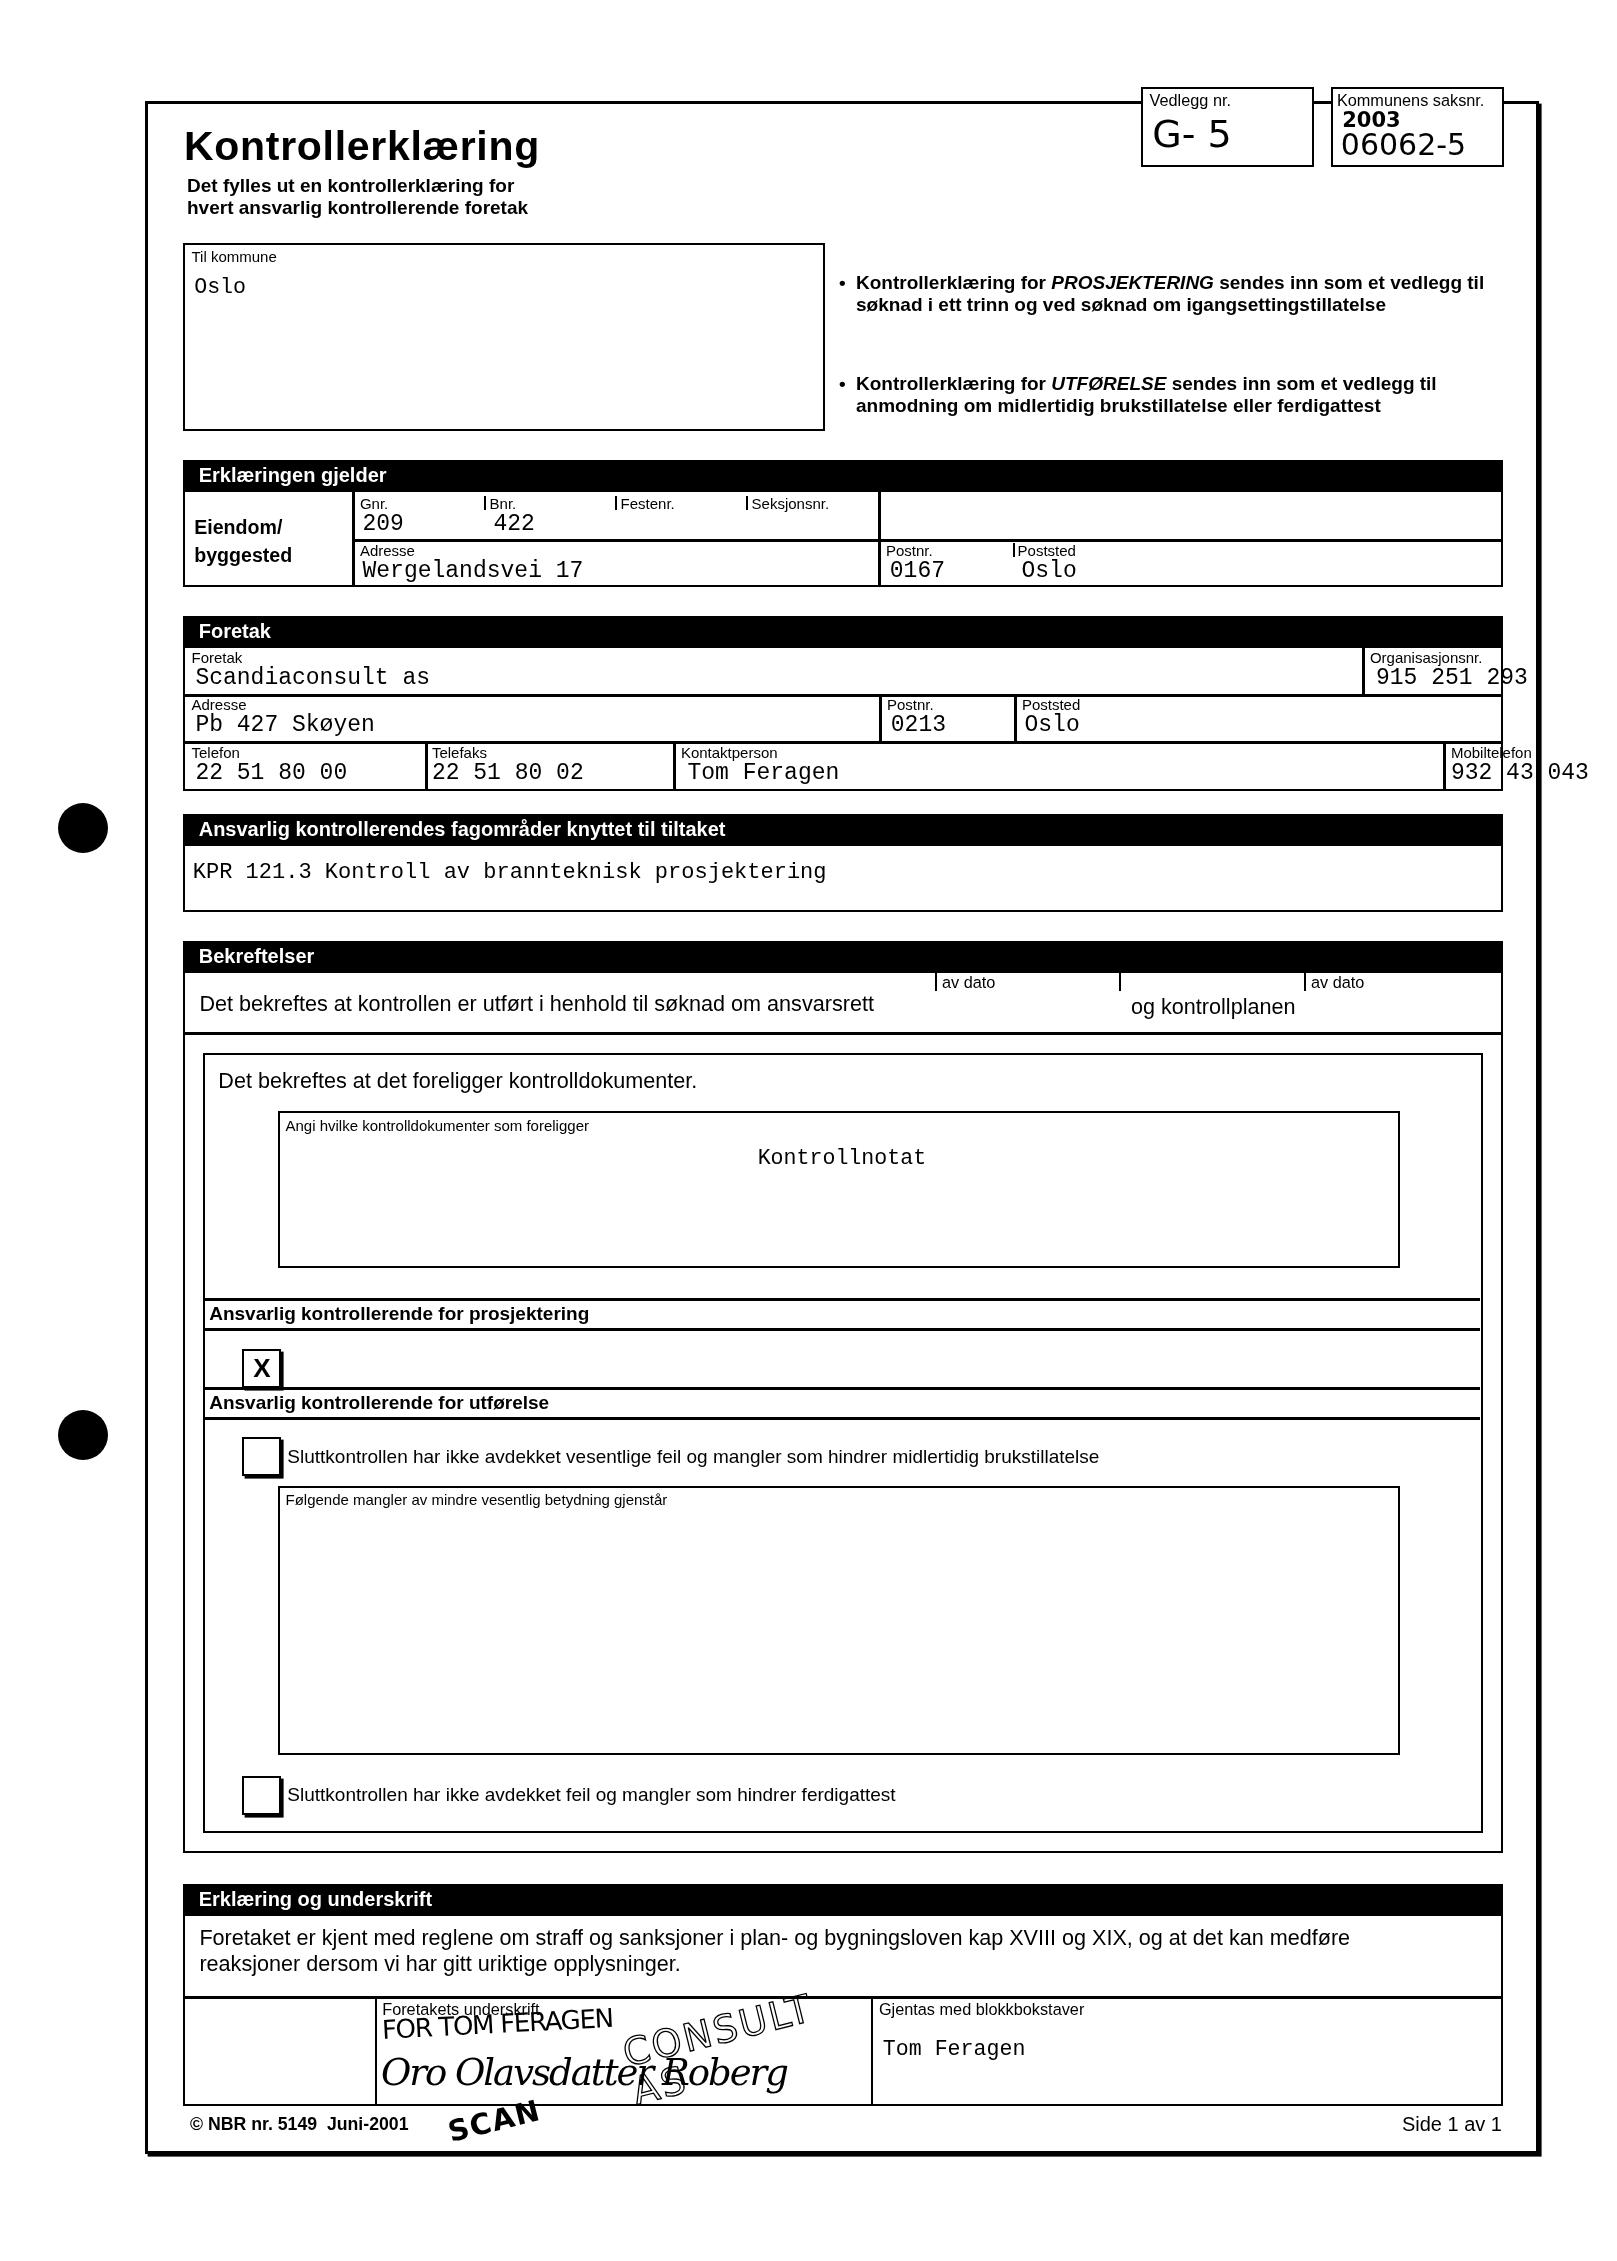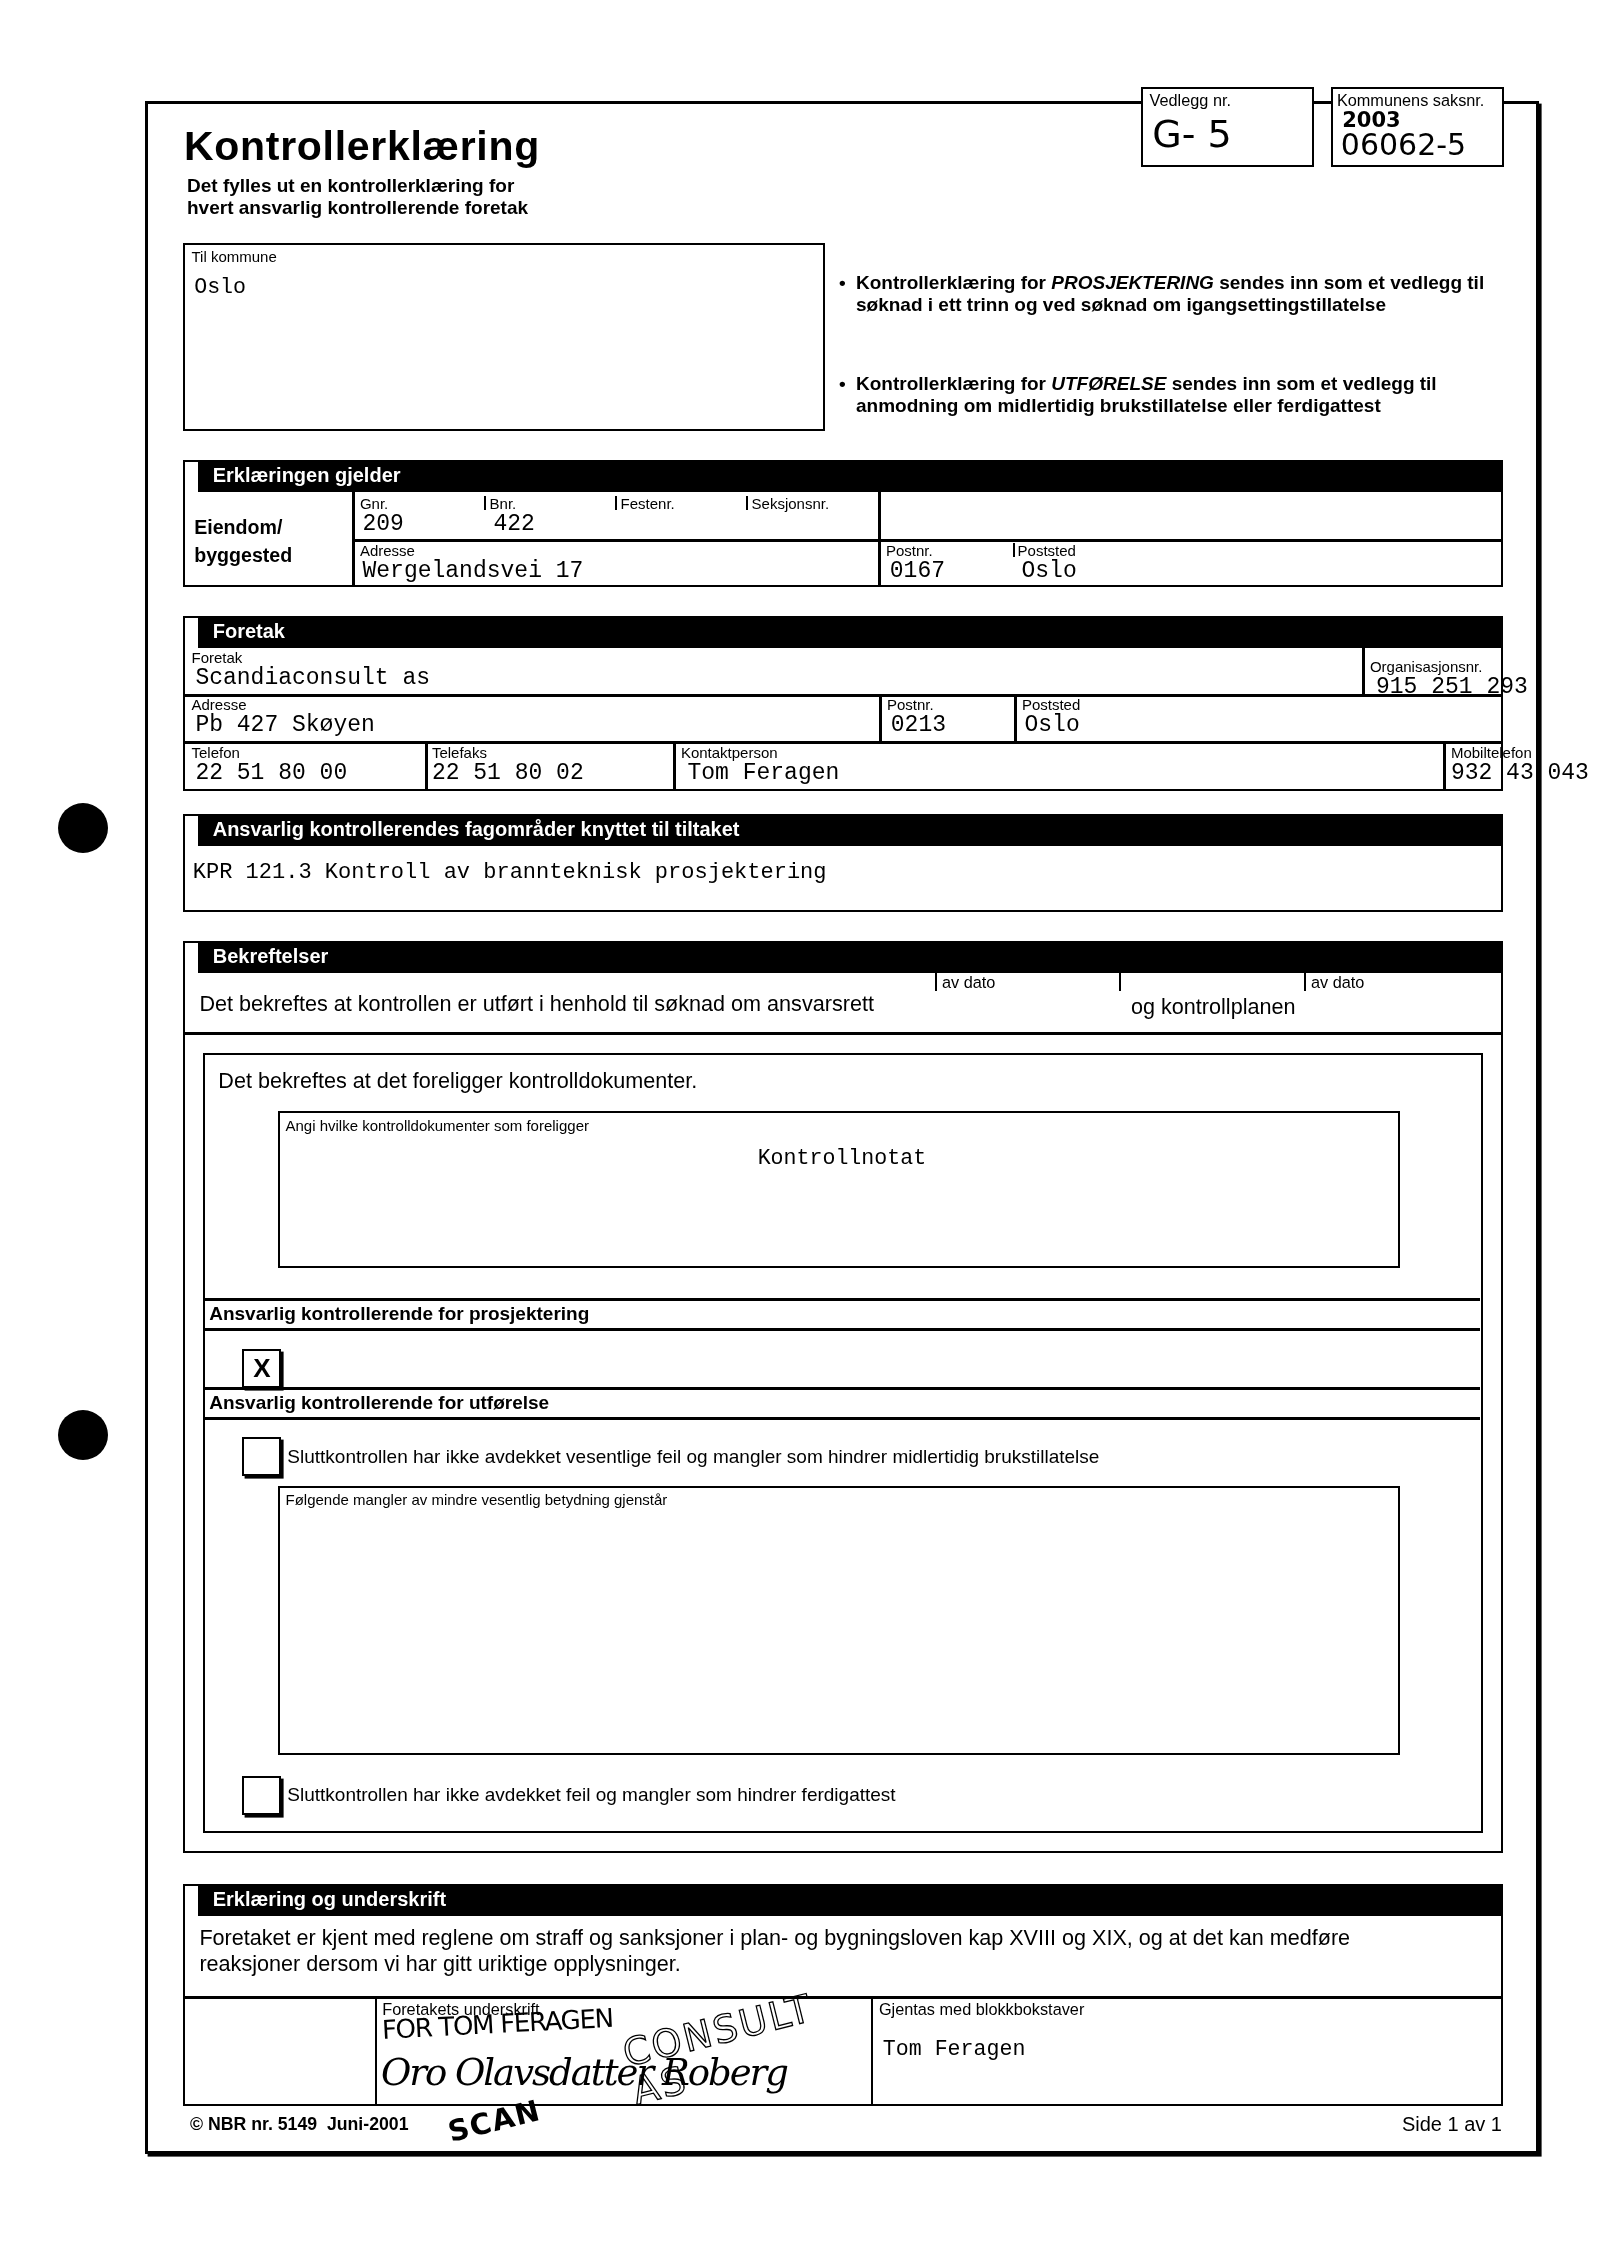--- a/index.html
+++ b/index.html
@@ -1,19 +1,19 @@
 <!DOCTYPE html>
 <html style="font-size:10.5px"><head>
 <meta charset="utf-8">
 <style>
   html, body { margin:0; padding:0; background:#fff; }
   body { width:1618px; height:2261px; position:relative; overflow:hidden; color:#000;
          font-family:"Liberation Sans", sans-serif; }
   .abs { position:absolute; box-sizing:border-box; }
-  .b2 { border:2.6px solid #000;padding-left:14px; }
+  .b2 { border:2.6px solid #000; }
   .b1 { border:2px solid #000; }
   .lbl { font-size:15px; line-height:17px; }
   .val { font-size:23px; line-height:25px; font-family:"Liberation Mono", monospace; }
   .hdr { background:#000; color:#fff; font-weight:bold; font-size:20px; line-height:29px; padding-left:14.4px; }
   .hole { position:absolute; width:50px; height:50px; border-radius:50%; background:#000; }
   .cb { position:absolute; width:35px; height:35px; border:2.6px solid #000; box-shadow:2.6px 2.6px 0 #000; background:#fff;
         display:flex; align-items:center; justify-content:center; font-weight:bold; font-size:26px; }
   .vsep { position:absolute; width:2px; background:#000; }
   .hsep { position:absolute; height:2.6px; background:#000; }
   .hand { font-family:"DejaVu Sans", sans-serif; }
@@ -105,21 +105,21 @@
   <div class="vsep" style="left:694px;top:77px;height:47px;width:2.6px;"></div>
   <div class="vsep" style="left:829px;top:77px;height:47px;width:2.6px;"></div>
   <div class="vsep" style="left:240px;top:124px;height:48px;width:2.6px;"></div>
   <div class="vsep" style="left:488px;top:124px;height:48px;width:2.6px;"></div>
   <div class="vsep" style="left:1258px;top:124px;height:48px;width:2.6px;"></div>
 
   <div class="abs" style="left:2.6px;top:31px;width:1170px;height:43px;">
     <div class="lbl" style="margin-left:3.9px;">Foretak</div>
     <div class="val" style="margin-left:7.8px;">Scandiaconsult as</div>
   </div>
-  <div class="abs" style="left:1181px;top:40px;width:145px;height:43px;">
+  <div class="abs" style="left:1181px;top:31px;width:145px;height:43px;">
     <div class="lbl" style="margin-left:3.9px;">Organisasjonsnr.</div>
     <div class="val" style="margin-left:10px;white-space:nowrap;">915 251 293</div>
   </div>
   <div class="abs" style="left:2.6px;top:78px;width:690px;height:43px;">
     <div class="lbl" style="margin-left:3.9px;">Adresse</div>
     <div class="val" style="margin-left:7.8px;">Pb 427 Skøyen</div>
   </div>
   <div class="abs" style="left:698px;top:78px;width:131px;height:43px;">
     <div class="lbl" style="margin-left:3.9px;">Postnr.</div>
     <div class="val" style="margin-left:7.8px;">0213</div>

